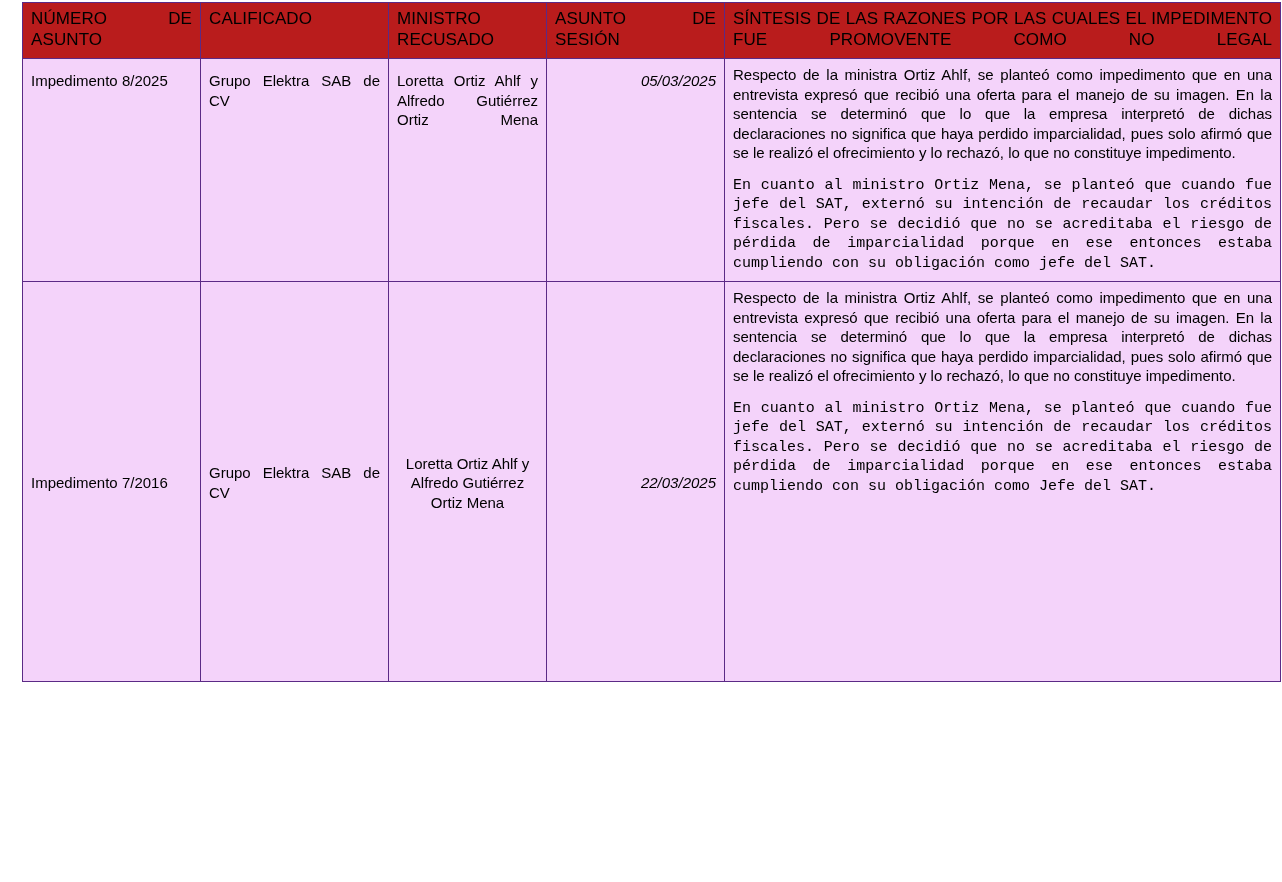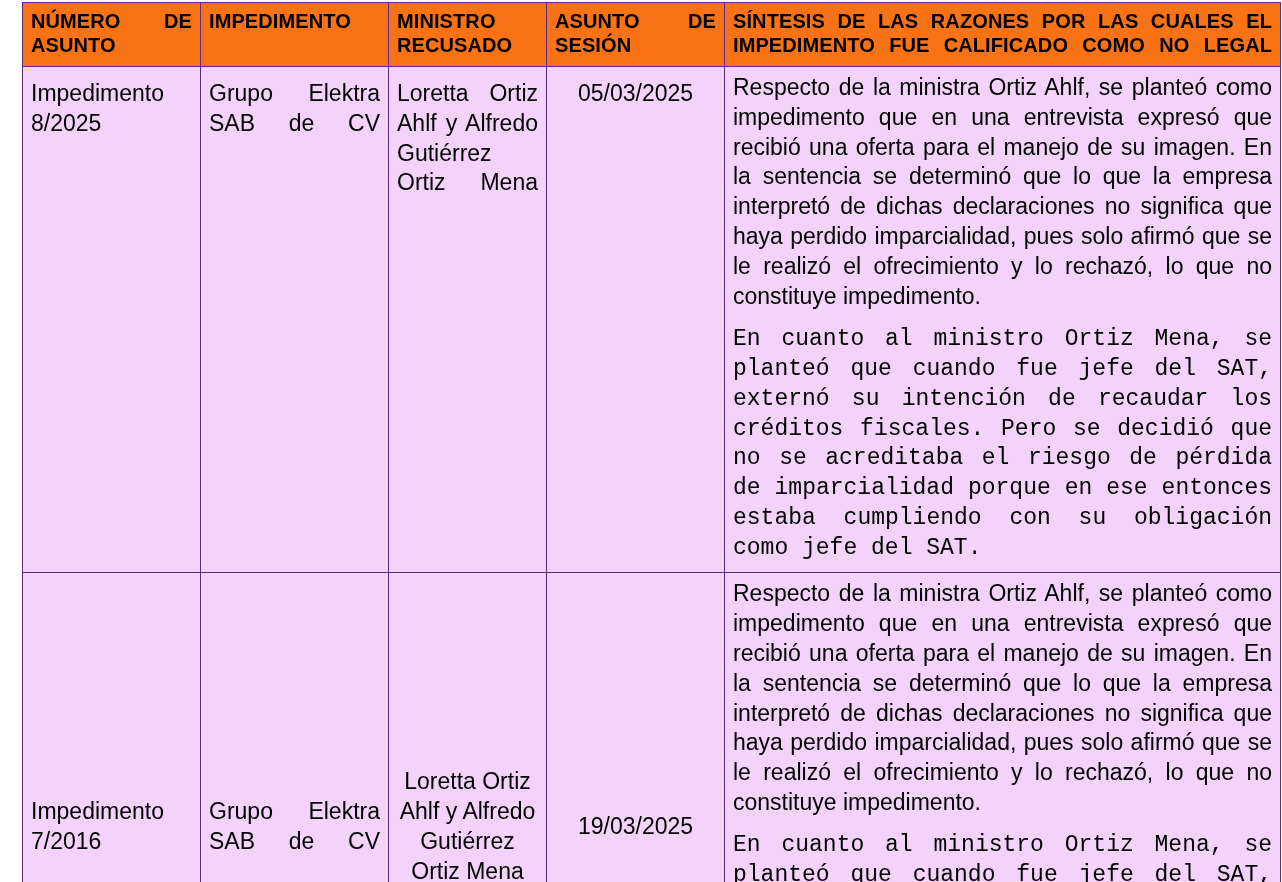--- a/index.html
+++ b/index.html
@@ -28,38 +28,38 @@
     margin-top: 2px;
   }
   table.impedimentos th,
   table.impedimentos td {
     border: 1px solid #5b2a86;
     vertical-align: top;
     padding: 6px 8px 8px 8px;
     box-sizing: border-box;
   }
   thead th {
-    background: #f97316;
-    font-size: 20px;
-    font-weight: bold;
+    background: #b91c1c;
+    font-size: 17px;
+    font-weight: normal;
     line-height: 1.22;
     text-align: left;
     text-align-last: left;
     letter-spacing: 0.1px;
     vertical-align: top;
     padding-top: 9px;
     padding-bottom: 10px;
   }
   thead th.justify {
     text-align: justify;
     text-align-last: justify;
   }
   tbody td {
     background: #f4d3fa;
-    font-size: 23px;
+    font-size: 15px;
     line-height: 1.30;
   }
   col.c1 { width: 178px; }
   col.c2 { width: 188px; }
   col.c3 { width: 158px; }
   col.c4 { width: 178px; }
   col.c5 { width: 556px; }
 
   td.cell-asunto {
     text-align: left;
@@ -76,22 +76,23 @@
     text-align-last: justify;
     padding-left: 10px;
     padding-right: 10px;
   }
   td.cell-ministro-center {
     text-align: center;
     padding-left: 10px;
     padding-right: 10px;
   }
   td.cell-fecha {
-    text-align: center;
+    text-align: right;
     padding-left: 10px;
+    font-style: italic;
   }
   td.cell-sintesis {
     text-align: justify;
     text-align-last: left;
     padding-left: 10px;
     padding-right: 12px;
   }
   td.cell-sintesis p {
     margin: 0 0 13px 0;
   }
@@ -127,42 +128,42 @@
     <colgroup>
       <col class="c1">
       <col class="c2">
       <col class="c3">
       <col class="c4">
       <col class="c5">
     </colgroup>
     <thead>
       <tr>
         <th class="justify">NÚMERO DE ASUNTO</th>
-        <th>IMPEDIMENTO</th>
+        <th>CALIFICADO</th>
         <th>MINISTRO RECUSADO</th>
         <th class="justify">ASUNTO DE SESIÓN</th>
-        <th class="justify">SÍNTESIS DE LAS RAZONES POR LAS CUALES EL IMPEDIMENTO FUE CALIFICADO COMO NO LEGAL</th>
+        <th class="justify">SÍNTESIS DE LAS RAZONES POR LAS CUALES EL IMPEDIMENTO FUE PROMOVENTE COMO NO LEGAL</th>
       </tr>
     </thead>
     <tbody>
       <tr class="row1">
         <td class="cell-asunto">Impedimento 8/2025</td>
         <td class="cell-promovente">Grupo Elektra SAB de CV</td>
         <td class="cell-ministro-justify">Loretta Ortiz Ahlf y Alfredo Gutiérrez Ortiz Mena</td>
         <td class="cell-fecha">05/03/2025</td>
         <td class="cell-sintesis">
           <p>Respecto de la ministra Ortiz Ahlf, se planteó como impedimento que en una entrevista expresó que recibió una oferta para el manejo de su imagen. En la sentencia se determinó que lo que la empresa interpretó de dichas declaraciones no significa que haya perdido imparcialidad, pues solo afirmó que se le realizó el ofrecimiento y lo rechazó, lo que no constituye impedimento.</p>
           <p>En cuanto al ministro Ortiz Mena, se planteó que cuando fue jefe del SAT, externó su intención de recaudar los créditos fiscales. Pero se decidió que no se acreditaba el riesgo de pérdida de imparcialidad porque en ese entonces estaba cumpliendo con su obligación como jefe del SAT.</p>
         </td>
       </tr>
       <tr class="row2 v-mid-row2">
         <td class="cell-asunto">Impedimento 7/2016</td>
         <td class="cell-promovente">Grupo Elektra SAB de CV</td>
         <td class="cell-ministro-center">Loretta Ortiz Ahlf y Alfredo Gutiérrez Ortiz Mena</td>
-        <td class="cell-fecha">19/03/2025</td>
+        <td class="cell-fecha">22/03/2025</td>
         <td class="cell-sintesis">
           <p>Respecto de la ministra Ortiz Ahlf, se planteó como impedimento que en una entrevista expresó que recibió una oferta para el manejo de su imagen. En la sentencia se determinó que lo que la empresa interpretó de dichas declaraciones no significa que haya perdido imparcialidad, pues solo afirmó que se le realizó el ofrecimiento y lo rechazó, lo que no constituye impedimento.</p>
           <p>En cuanto al ministro Ortiz Mena, se planteó que cuando fue jefe del SAT, externó su intención de recaudar los créditos fiscales. Pero se decidió que no se acreditaba el riesgo de pérdida de imparcialidad porque en ese entonces estaba cumpliendo con su obligación como Jefe del SAT.</p>
         </td>
       </tr>
     </tbody>
   </table>
 </div>
 
 </body></html>

